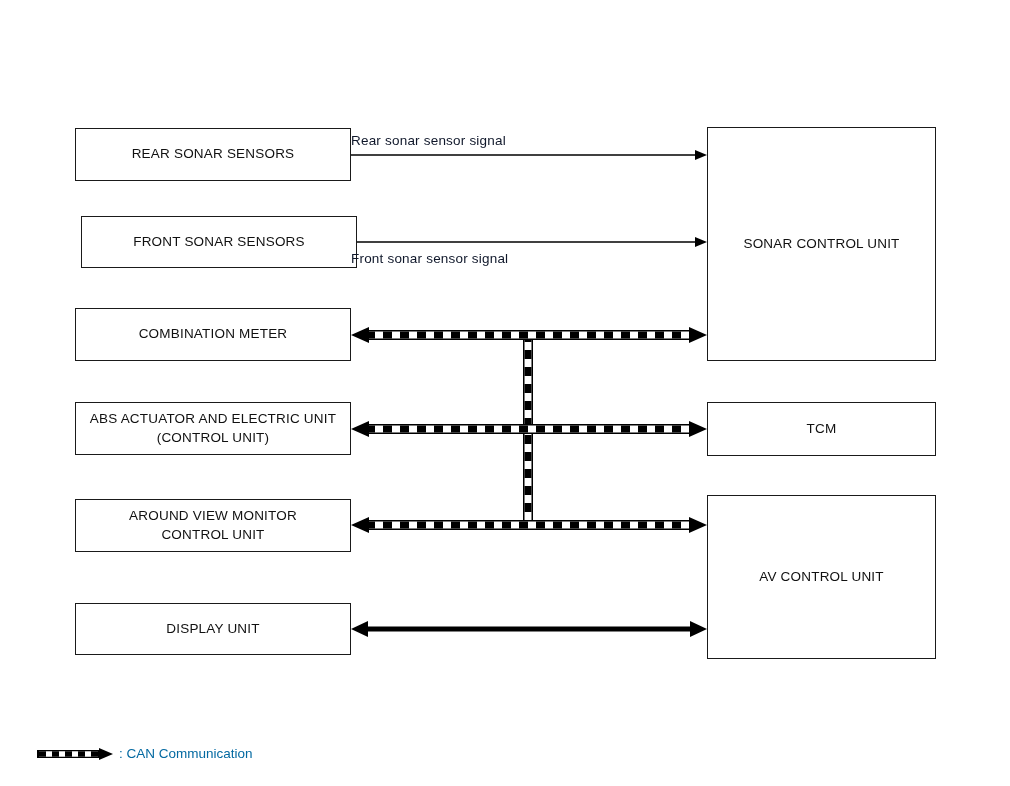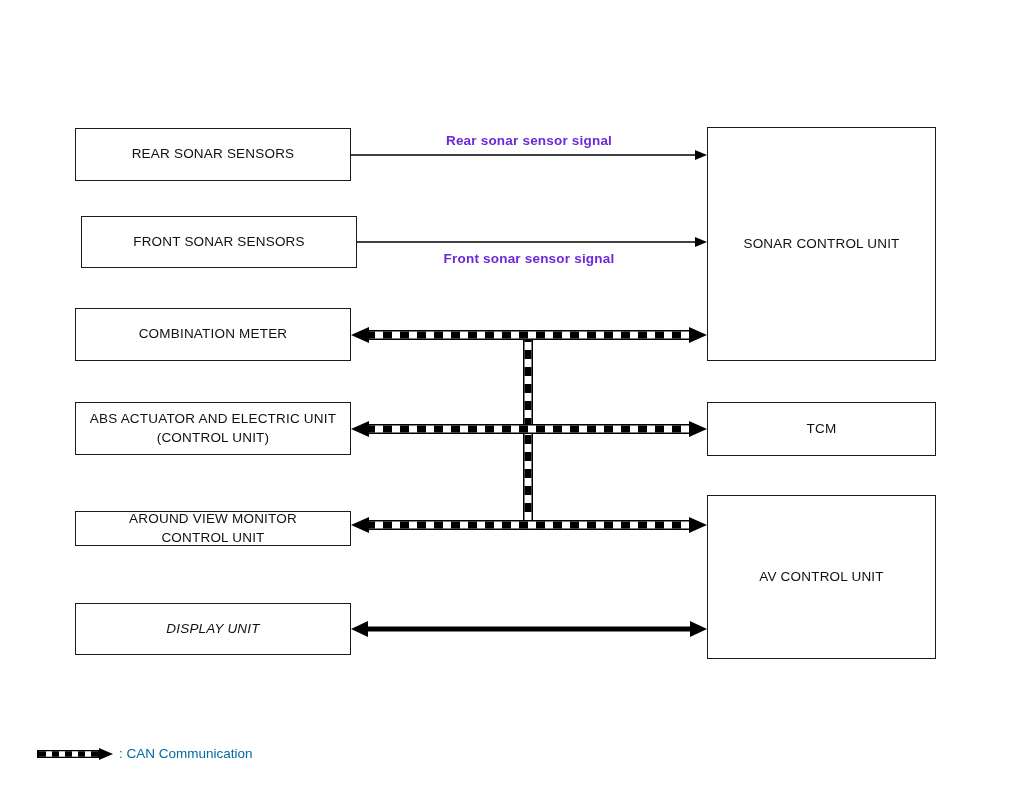--- a/index.html
+++ b/index.html
@@ -26,26 +26,24 @@
     text-align: center;
     font-size: 13.5px;
     color: #111111;
     letter-spacing: 0.2px;
     line-height: 1.35;
     box-sizing: border-box;
     z-index: 2;
   }
   .siglabel {
     position: absolute;
-    text-align: center;
     font-size: 13.5px;
-    color: #6d28d9;
+    color: #0f172a;
     letter-spacing: 0.2px;
     z-index: 3;
-    font-weight: bold;
   }
   .legend-text {
     position: absolute;
     font-size: 13.5px;
     color: #0369a1;
     z-index: 3;
   }
   svg.wires {
     position: absolute;
     left: 0;
@@ -124,26 +122,26 @@
 
   <div class="box" style="left:75px; top:308px; width:276px; height:53px;">
     <span>COMBINATION METER</span>
   </div>
 
   <div class="box" style="left:75px; top:402px; width:276px; height:53px;">
     <span>ABS ACTUATOR AND ELECTRIC UNIT</span>
     <span>(CONTROL UNIT)</span>
   </div>
 
-  <div class="box" style="left:75px; top:511px; width:276px; height:35px;">
+  <div class="box" style="left:75px; top:499px; width:276px; height:53px;">
     <span>AROUND VIEW MONITOR</span>
     <span>CONTROL UNIT</span>
   </div>
 
-  <div class="box" style="left:75px; top:603px; width:276px; height:52px;font-style:italic;">
+  <div class="box" style="left:75px; top:603px; width:276px; height:52px;">
     <span>DISPLAY UNIT</span>
   </div>
 
   <div class="box" style="left:707px; top:127px; width:229px; height:234px;">
     <span>SONAR CONTROL UNIT</span>
   </div>
 
   <div class="box" style="left:707px; top:402px; width:229px; height:54px;justify-content:center;">
     <span>TCM</span>
   </div>

